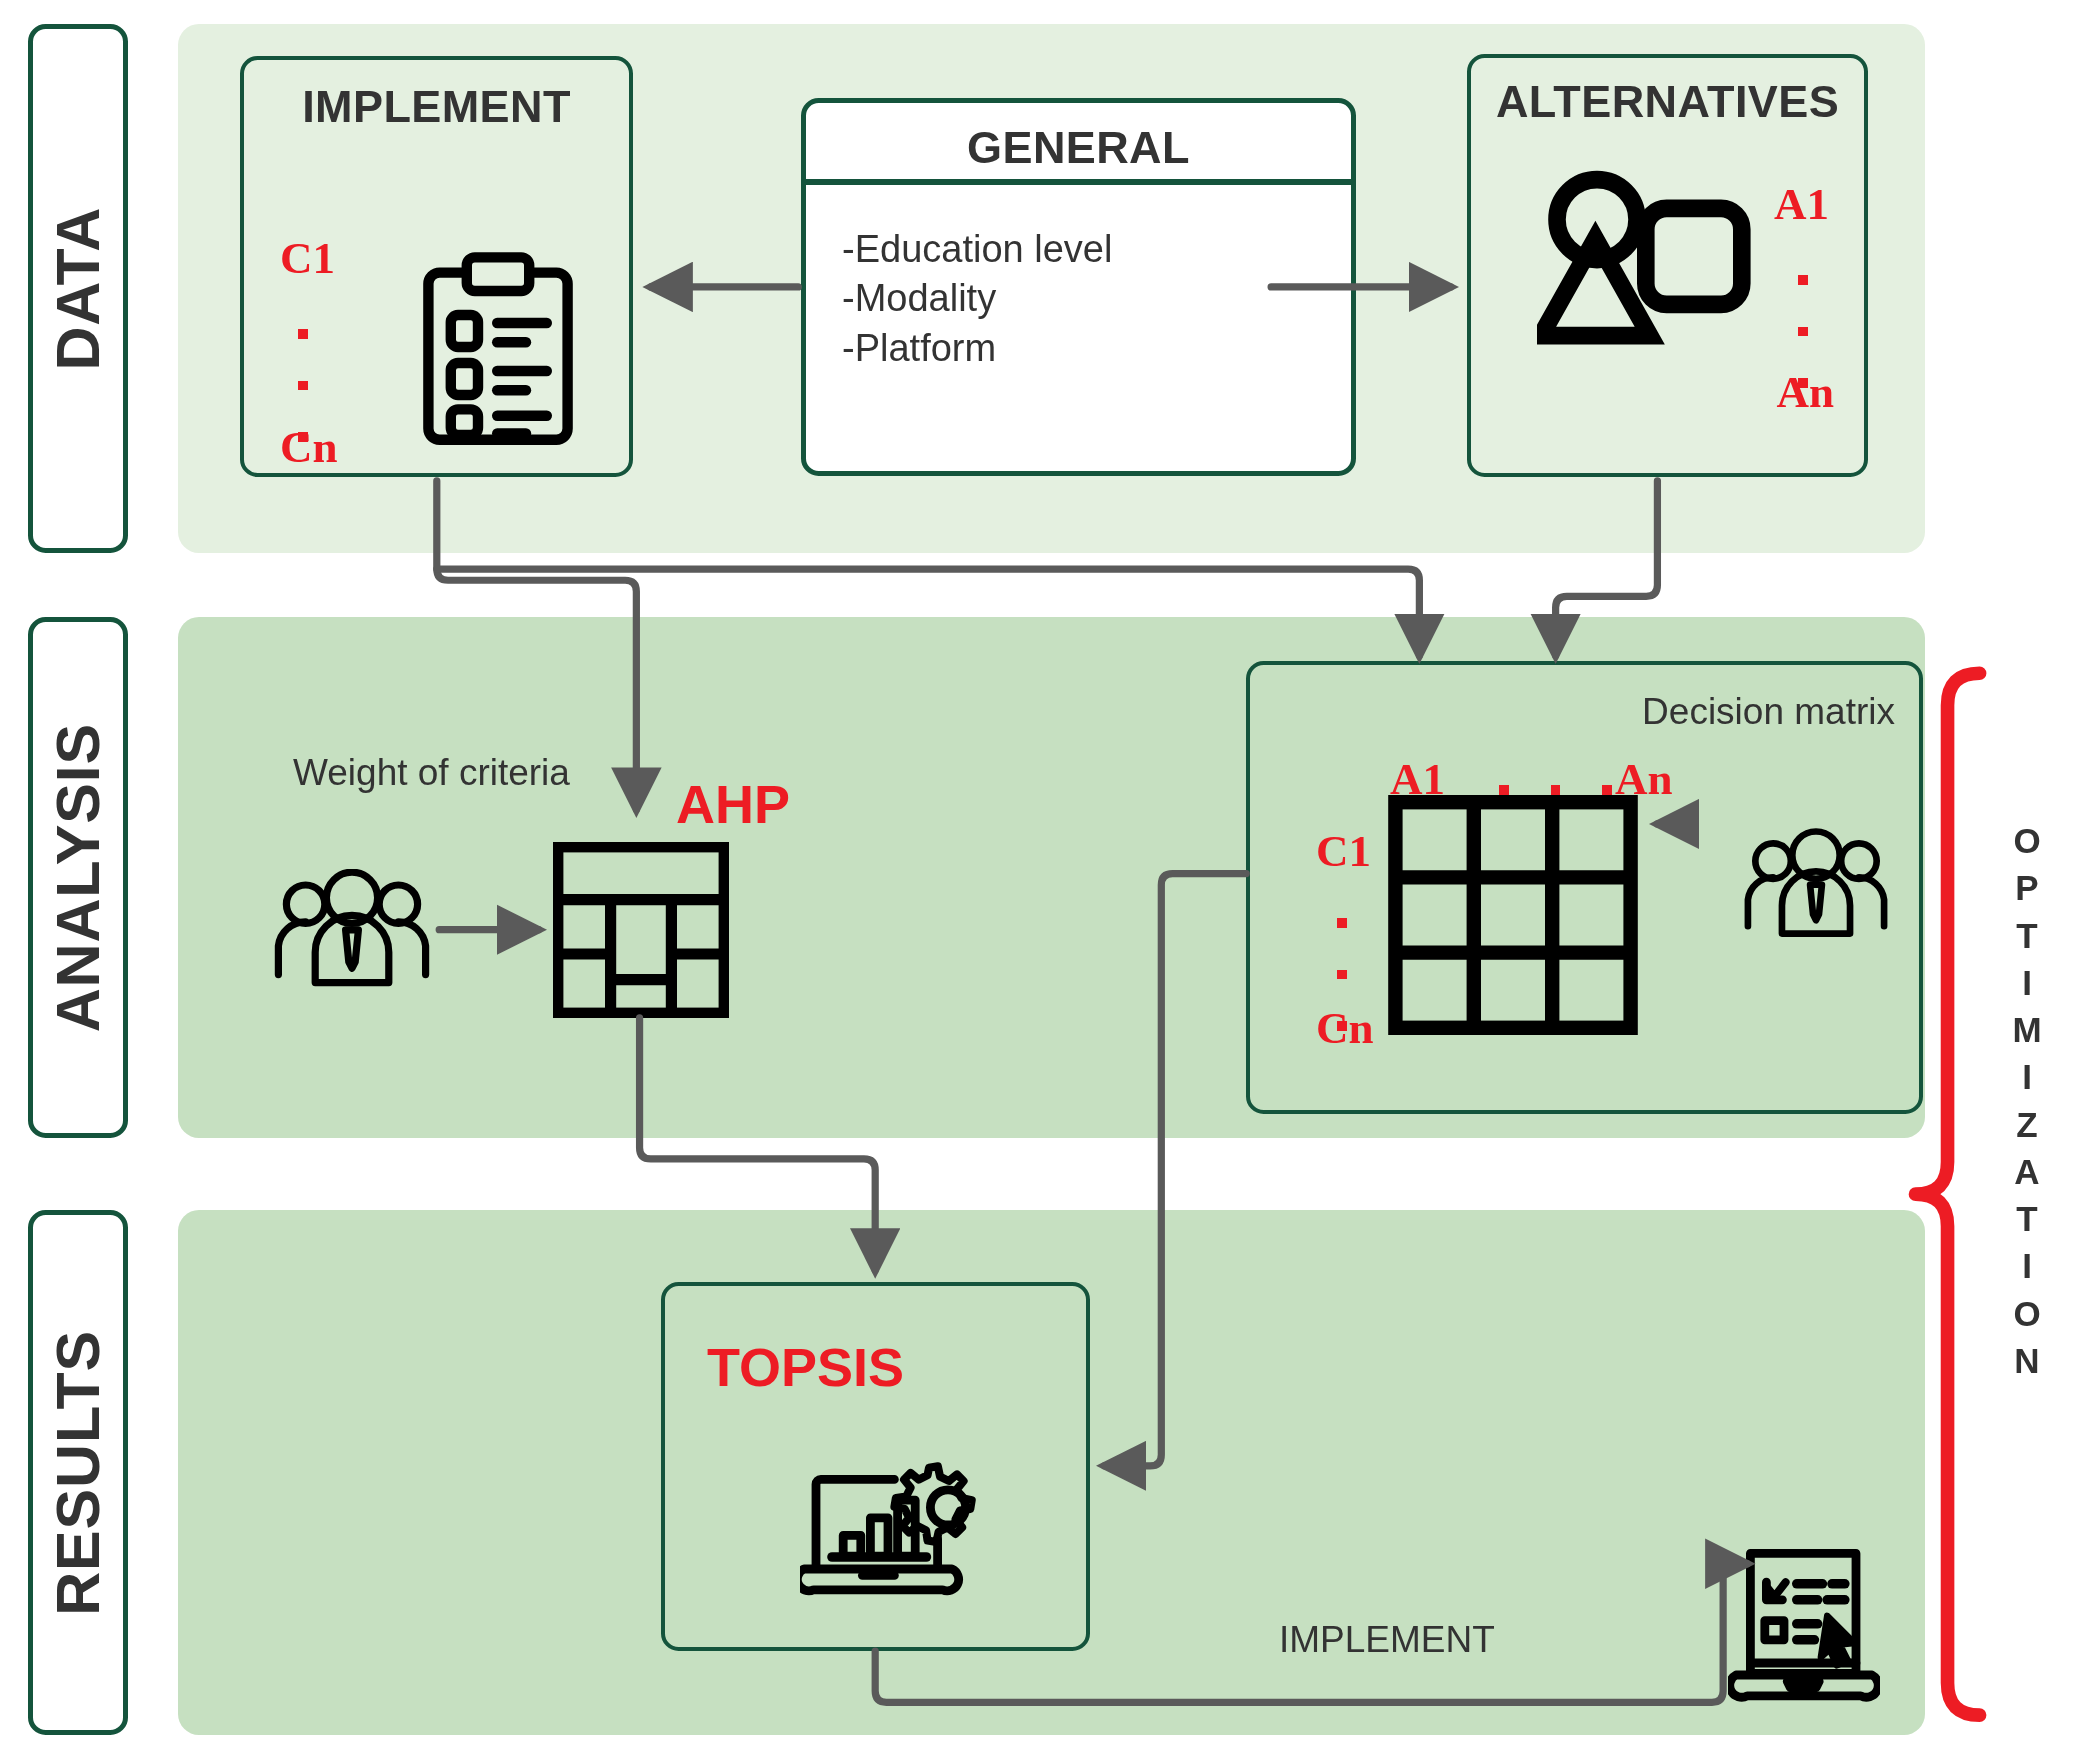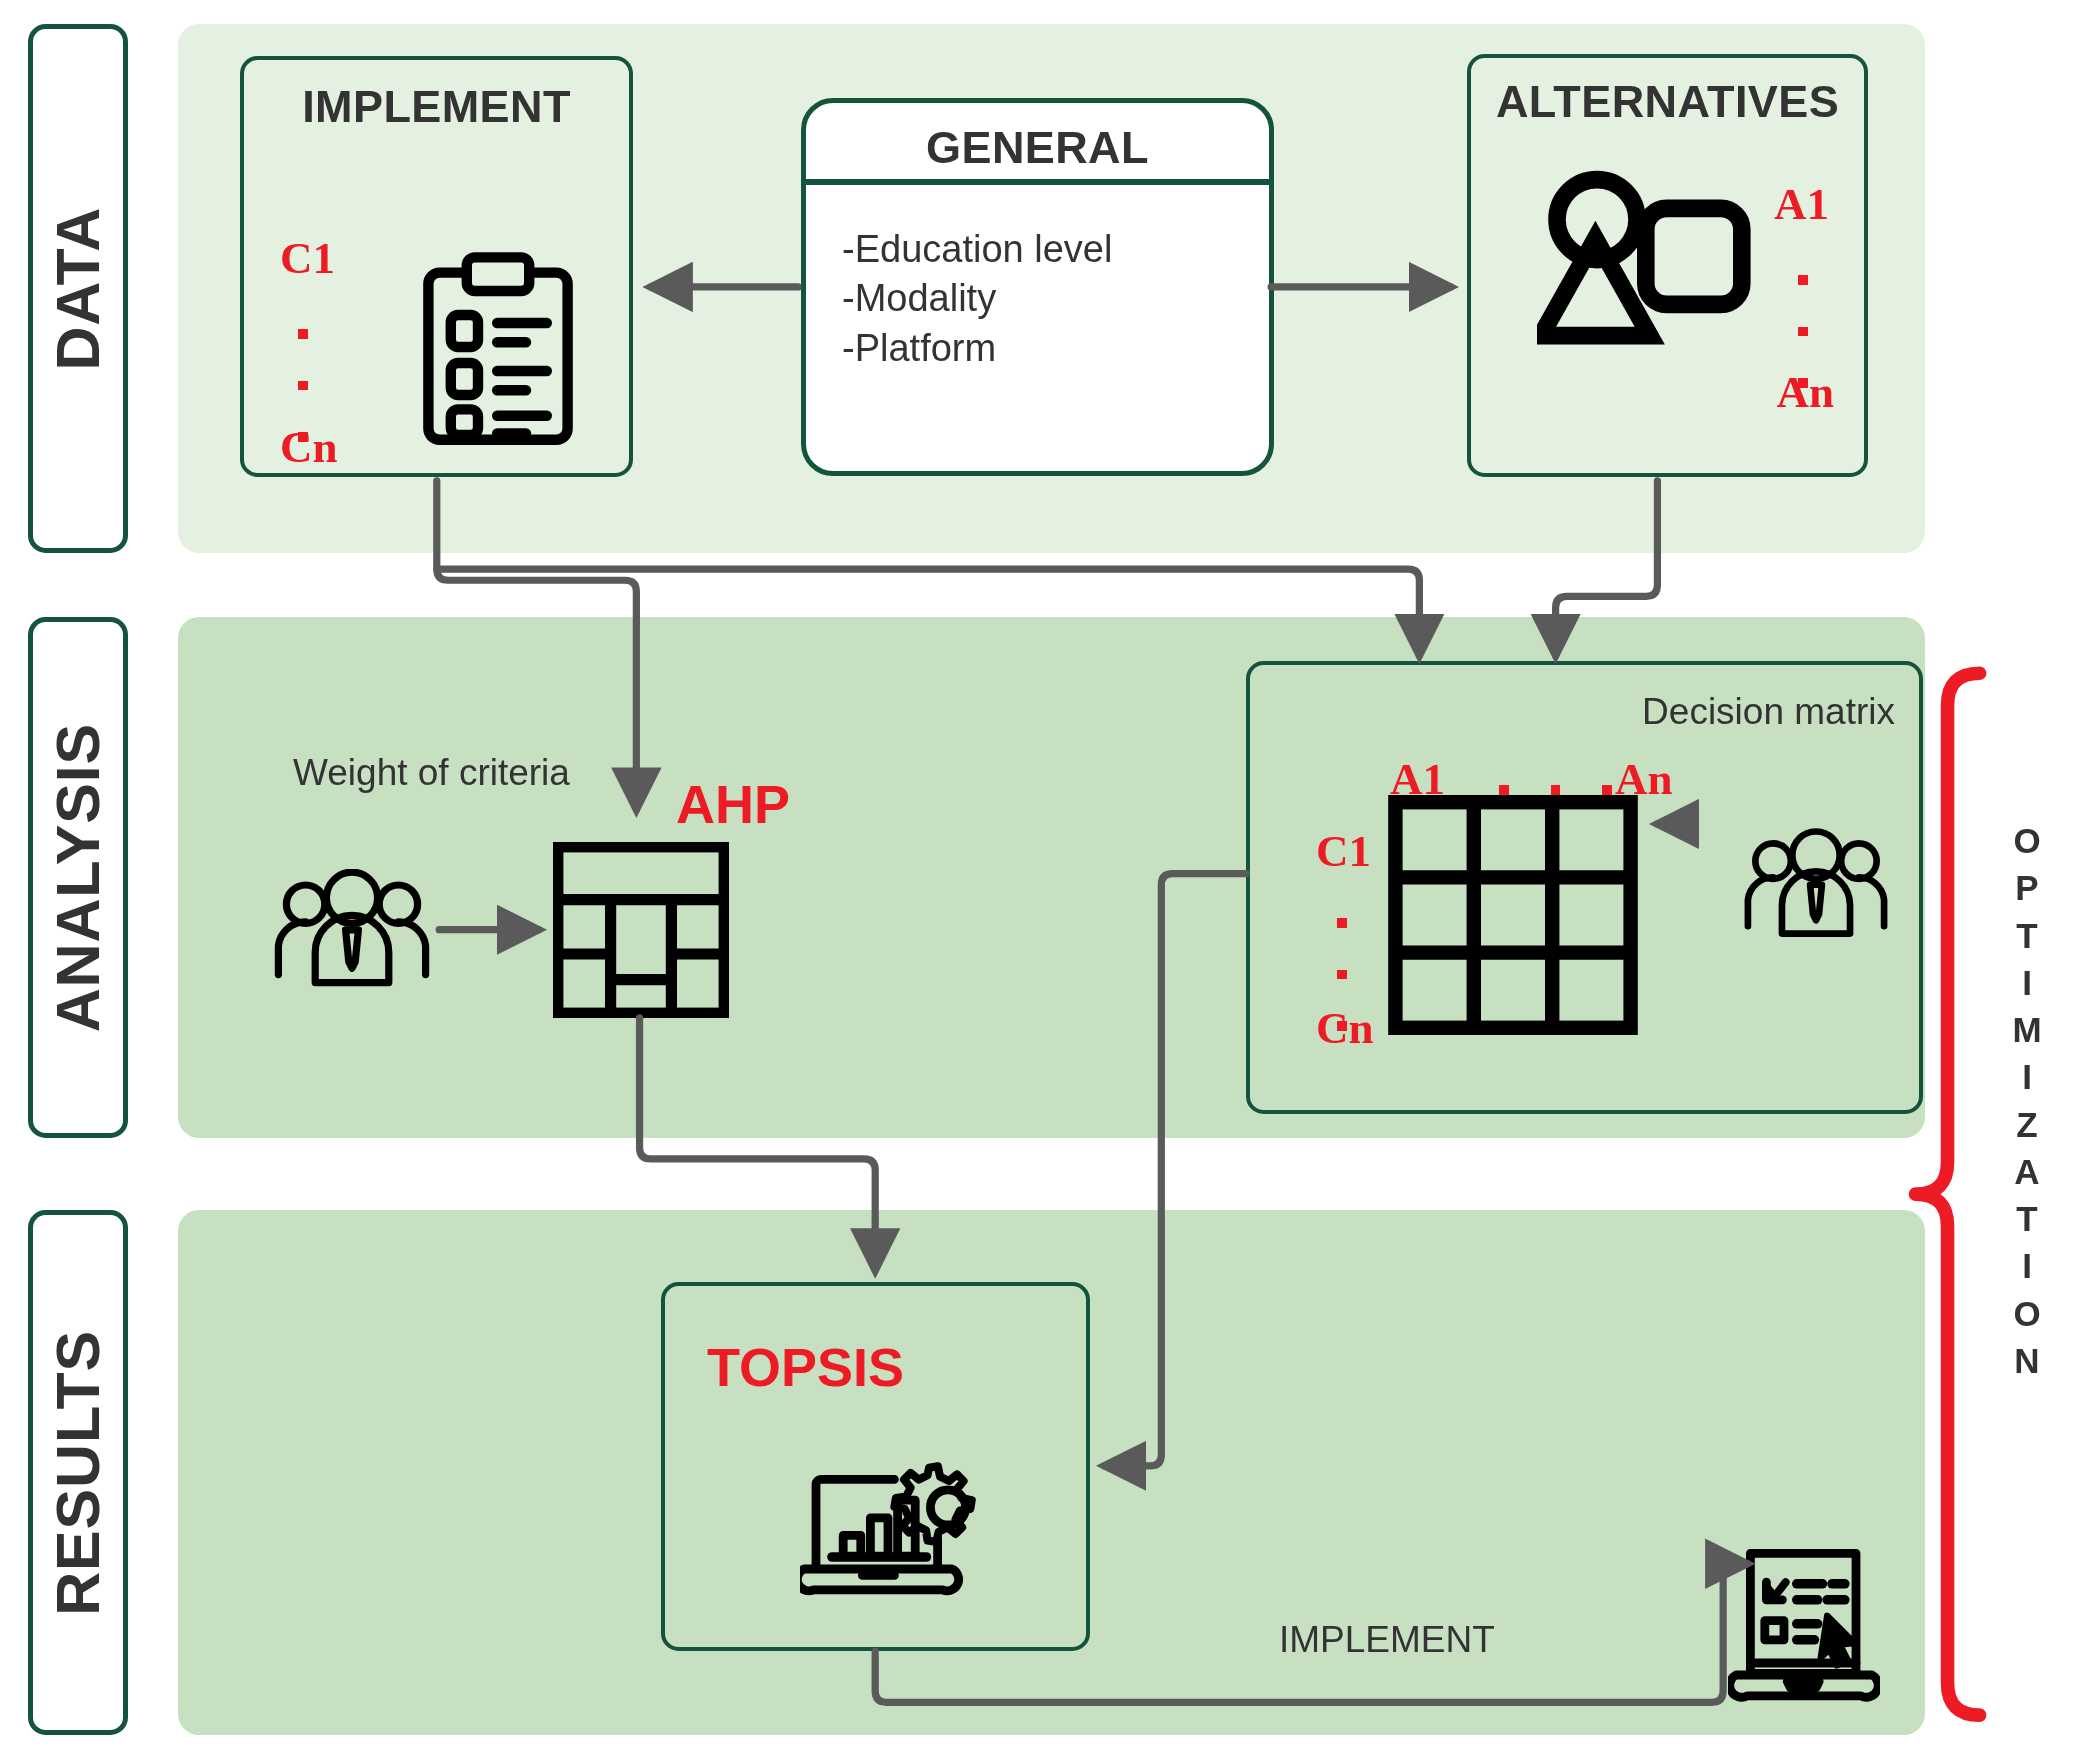--- a/index.html
+++ b/index.html
@@ -90,21 +90,21 @@
         <path d="M104 90 H166"></path>
           <path d="M104 114 H140"></path>
         <path d="M104 150 H166"></path>
           <path d="M104 174 H140"></path>
         <path d="M104 206 H166"></path>
           <path d="M104 228 H140"></path>
       </g>
     </svg>
   </div>
 
-  <div class="card card-general" style="left:801px;top:98px;width:473px;height:378px;border-radius:32px;">
+  <div class="card card-general" style="left:801px;top:98px;width:555px;height:378px;">
     <div class="card-title" style="top:19px;">GENERAL</div>
     <div class="general-divider" style="top:76px;"></div>
     <div class="general-list" style="left:36px;top:122px;">-Education level
 -Modality
 -Platform</div>
   </div>
 
   <div class="card" style="left:1467px;top:54px;width:401px;height:423px;padding-left:44px;">
     <div class="card-title" style="top:17.6px;">ALTERNATIVES</div>
     <div class="red-label" style="right:35px;top:120px;">A1</div>

